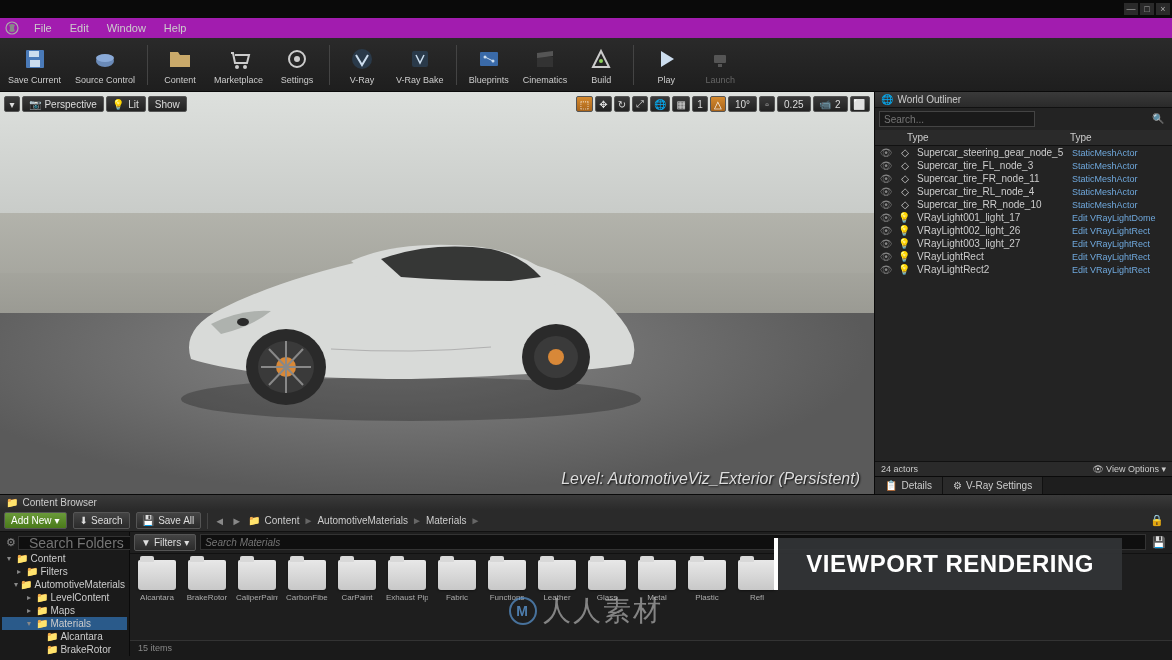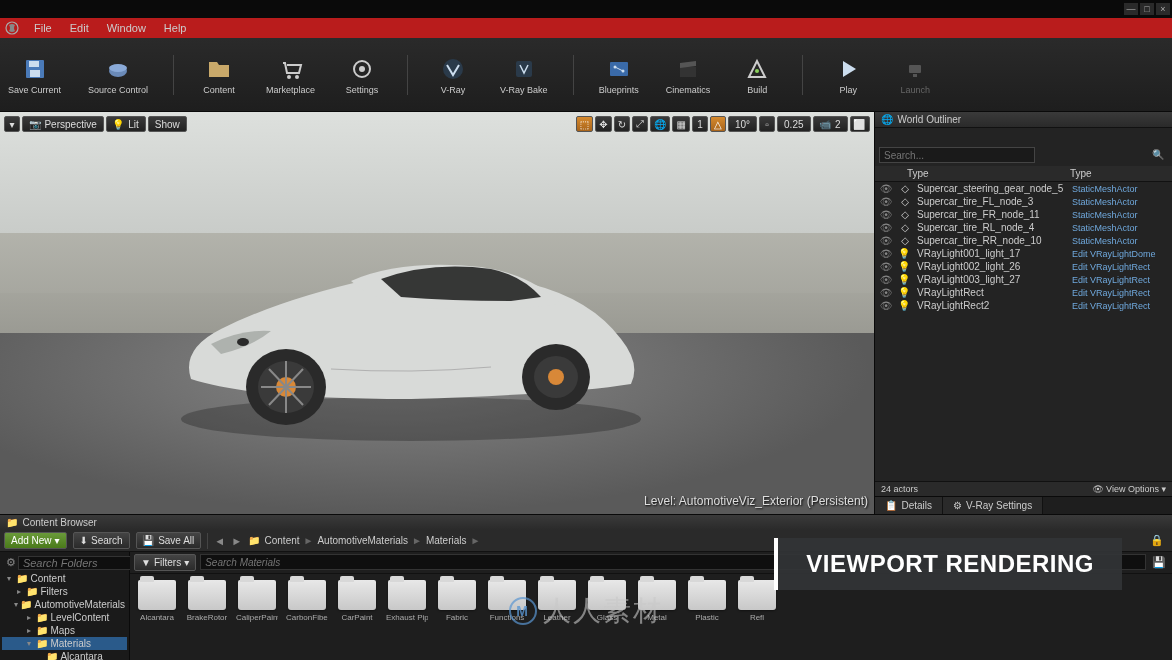--- a/index.html
+++ b/index.html
@@ -1,41 +1,41 @@
 <!DOCTYPE html>
 <html><head>
 <meta charset="utf-8">
 <style>
 * { margin: 0; padding: 0; box-sizing: border-box; font-family: "Segoe UI", Tahoma, sans-serif; }
 body { width: 1172px; height: 660px; background: #1a1a1a; color: #ccc; font-size: 11px; overflow: hidden; position: relative; }
 .titlebar { height: 18px; background: #0a0a0a; display: flex; justify-content: flex-end; align-items: center; padding-right: 2px; gap: 2px; }
 .titlebar .win-btn { width: 14px; height: 12px; background: #2a2a2a; color: #aaa; display: flex; align-items: center; justify-content: center; font-size: 9px; cursor: pointer; }
-.menubar { height: 20px; background: #b91c1c; display: flex; align-items: center; padding-left: 4px; gap: 2px; }
+.menubar { height: 20px; background: #a21caf; display: flex; align-items: center; padding-left: 4px; gap: 2px; }
 .menubar .menu-item { padding: 2px 8px; cursor: pointer; color: #ccc; }
-.toolbar { height: 74px; background: linear-gradient(#2a2a2a, #1e1e1e); display: flex; align-items: center; padding: 2px 4px; gap: 19px; border-bottom: 1px solid #0a0a0a; }
+.toolbar { height: 54px; background: linear-gradient(#2a2a2a, #1e1e1e); display: flex; align-items: center; padding: 2px 4px; gap: 6px; border-bottom: 1px solid #0a0a0a; }
 .tool-btn { display: flex; flex-direction: column; align-items: center; justify-content: center; min-width: 48px; height: 54px; cursor: pointer; border-radius: 2px; padding: 2px 4px; }
 .tool-btn .icon { width: 28px; height: 28px; display: flex; align-items: center; justify-content: center; margin-bottom: 2px; }
 .tool-btn .lbl { font-size: 9px; color: #ccc; white-space: nowrap; }
 .tool-btn.disabled .lbl { color: #666; }
 .main-row { display: flex; height: 402px; }
 .viewport-wrap { flex: 1; position: relative; background: #000; }
 .vp-toolbar { position: absolute; top: 4px; left: 4px; display: flex; gap: 2px; z-index: 2; }
 .vp-toolbar-right { position: absolute; top: 4px; right: 4px; display: flex; gap: 2px; z-index: 2; }
 .vp-btn { background: linear-gradient(#3a3a3a,#222); border: 1px solid #555; border-radius: 2px; padding: 1px 6px; font-size: 10px; color: #ddd; display: flex; align-items: center; gap: 3px; cursor: pointer; height: 16px; }
 .vp-btn.orange { background: linear-gradient(#d68a2e,#a8641a); color: #fff; }
 .vp-btn.small { padding: 1px 3px; min-width: 16px; justify-content: center; }
 .viewport-scene { width: 100%; height: 100%; background: linear-gradient(to bottom, #d8dcd8 0%, #c8ccc8 30%, #8a8a8a 55%, #6a6a6a 100%); position: relative; overflow: hidden; }
 .sky { position: absolute; inset: 0 0 55% 0; background: linear-gradient(#dde0dd,#bfc2bf); }
 .water { position: absolute; top: 30%; left: 0; right: 0; height: 30%; background: linear-gradient(#b0b0a8,#989890); opacity: 0.9; }
 .ground { position: absolute; top: 55%; left: 0; right: 0; bottom: 0; background: radial-gradient(ellipse at 45% 20%, #888 0%, #5a5a5a 70%); }
 .car-svg { position: absolute; top: 42%; left: 50%; width: 520px; height: 240px; transform: translate(-55%, -30%); }
-.level-label { position: absolute; bottom: 6px; right: 6px; color: #ddd; font-size: 12px; text-shadow: 1px 1px 2px #000; }
+.level-label { position: absolute; bottom: 6px; right: 14px; color: #ddd; font-size: 16px; text-shadow: 1px 1px 2px #000; font-style: italic; }
 .right-panel { width: 298px; background: #232323; display: flex; flex-direction: column; border-left: 1px solid #0a0a0a; }
 .panel-title { background: linear-gradient(#3a3a3a,#2a2a2a); padding: 2px 6px; font-size: 10px; display: flex; align-items: center; gap: 4px; border-bottom: 1px solid #111; }
-.search-row { padding: 3px 4px; display: flex; margin-top: 16px; }
+.search-row { padding: 3px 4px; display: flex; }
 .search-row input { flex: 1; background: #1a1a1a; border: 1px solid #444; color: #ccc; padding: 2px 18px 2px 4px; font-size: 10px; height: 16px; }
 .search-wrap { position: relative; flex: 1; }
 .search-wrap .mag { position: absolute; right: 3px; top: 2px; color: #888; font-size: 10px; }
 .outliner-head { display: flex; background: #2a2a2a; font-size: 10px; padding: 2px 6px; border-bottom: 1px solid #111; }
 .outliner-head .c1 { width: 26px; }
 .outliner-head .c2 { flex: 1; }
 .outliner-head .c3 { width: 96px; }
 .outliner-list { flex: 1; overflow: hidden; }
 .out-row { display: flex; align-items: center; padding: 1px 4px; font-size: 10px; }
 .out-row .eye { width: 14px; text-align: center; color: #888; }
@@ -50,21 +50,21 @@
 .bottom-panel { height: 162px; background: #1e1e1e; border-top: 1px solid #0a0a0a; display: flex; flex-direction: column; }
 .cb-title { background: linear-gradient(#3a3a3a,#2a2a2a); padding: 2px 6px; font-size: 10px; display: flex; align-items: center; gap: 4px; }
 .cb-toolbar { height: 22px; background: #2a2a2a; display: flex; align-items: center; padding: 0 4px; gap: 6px; border-bottom: 1px solid #111; }
 .cb-btn { background: linear-gradient(#444,#2a2a2a); border: 1px solid #555; border-radius: 2px; padding: 2px 6px; font-size: 10px; color: #ddd; display: flex; align-items: center; gap: 3px; cursor: pointer; }
 .cb-btn.green { background: linear-gradient(#6a9a3a,#4a7a1a); color: #fff; }
 .breadcrumb { display: flex; align-items: center; gap: 4px; font-size: 10px; color: #ccc; }
 .breadcrumb .sep { color: #666; }
 .cb-body { flex: 1; display: flex; overflow: hidden; }
 .cb-tree { width: 130px; background: #1a1a1a; border-right: 1px solid #0a0a0a; padding: 2px; }
 .cb-tree-head { padding: 2px 4px; display: flex; }
-.cb-tree-head input { flex: 1; background: #0f0f0f; border: 1px solid #333; color: #ccc; padding: 1px 4px; font-size: 11px; height: 14px; font-style: italic; }
+.cb-tree-head input { flex: 1; background: #0f0f0f; border: 1px solid #333; color: #ccc; padding: 1px 10px; font-size: 14px; height: 14px; }
 .tree-item { padding: 1px 2px; font-size: 10px; display: flex; align-items: center; gap: 2px; cursor: pointer; white-space: nowrap; }
 .tree-item.selected { background: #2a5a8a; }
 .tree-item .fold { width: 10px; display: inline-block; text-align: center; color: #888; font-size: 8px; }
 .tree-item.d1 { padding-left: 12px; }
 .tree-item.d2 { padding-left: 22px; }
 .tree-item.d3 { padding-left: 32px; }
 .cb-grid { flex: 1; display: flex; flex-direction: column; }
 .cb-filter-row { display: flex; padding: 2px 4px; gap: 4px; background: #1e1e1e; border-bottom: 1px solid #111; }
 .cb-filter-row input { flex: 1; background: #0f0f0f; border: 1px solid #333; color: #888; padding: 2px 4px; font-size: 10px; height: 16px; font-style: italic; }
 .cb-items { flex: 1; display: flex; gap: 8px; padding: 6px; overflow: hidden; }

